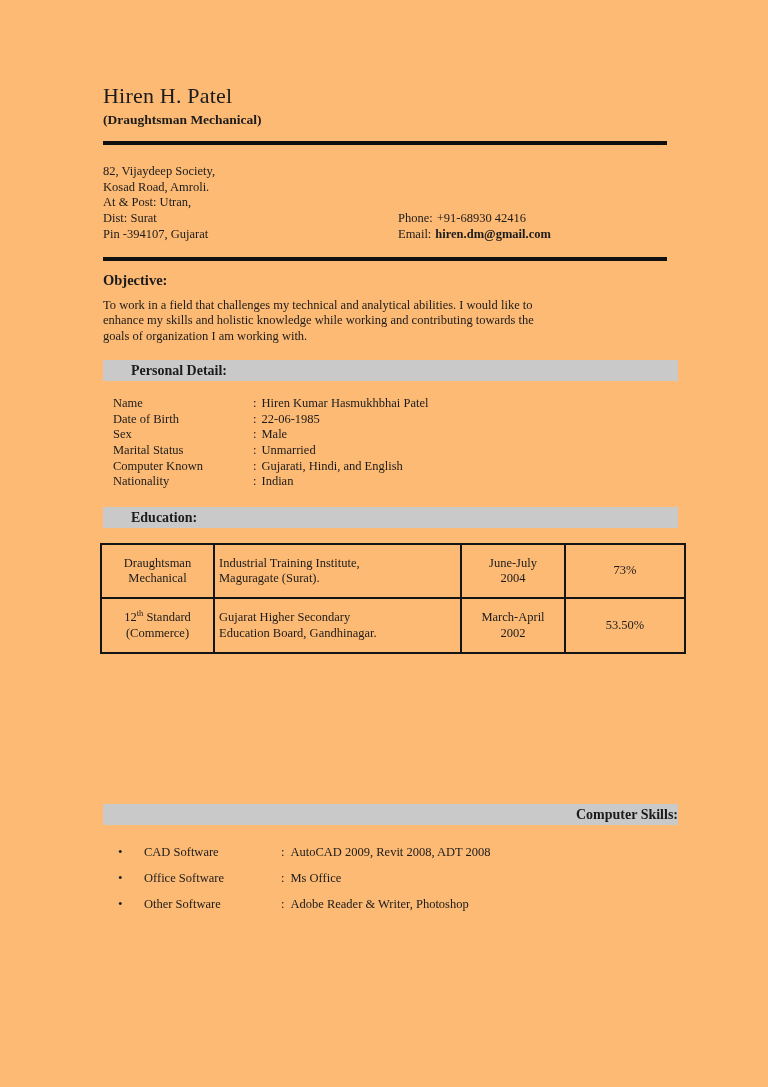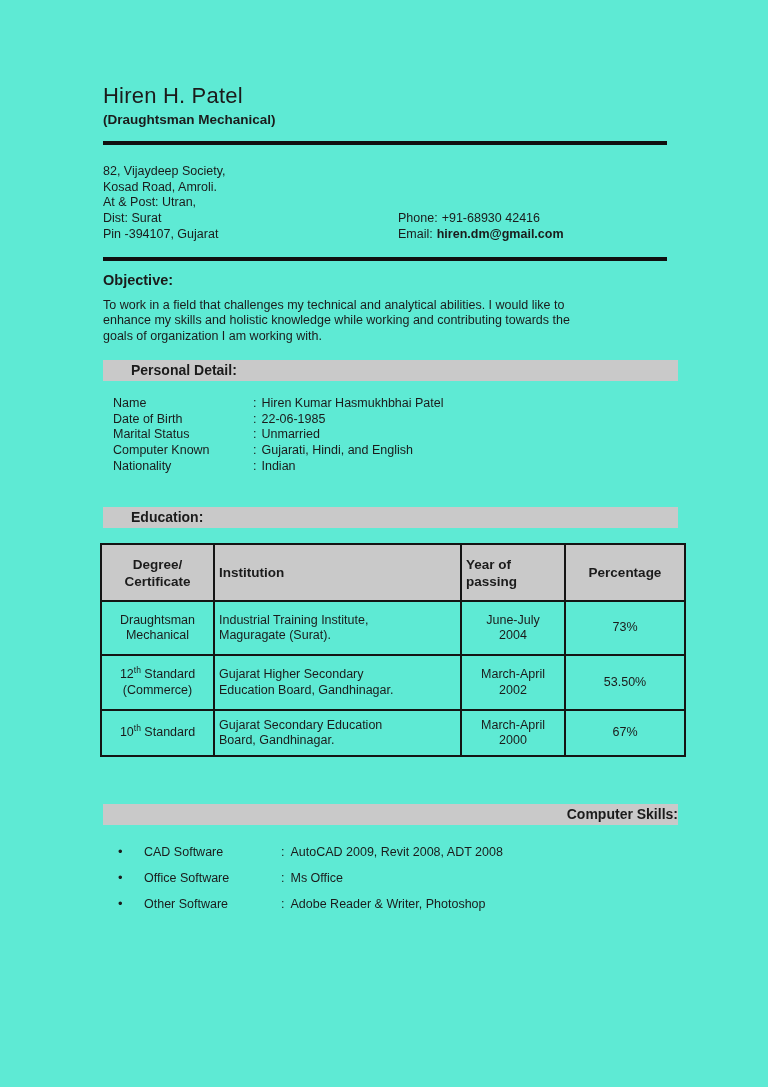--- a/index.html
+++ b/index.html
@@ -1,20 +1,20 @@
 <!DOCTYPE html>
 <html><head>
 <meta charset="utf-8">
 <style>
   html,body { margin:0; padding:0; background:#ffffff; }
   .page {
     position:relative;
     width:768px; height:1087px;
-    background:#5eead4;
-    font-family:Liberation Sans, sans-serif;
+    background:#fdba74;
+    font-family:Liberation Serif, serif;
     color:#1b1b1b;
     overflow:hidden;
   }
   .abs { position:absolute; }
 
   .person-name {
     left:103px; top:82px;
     font-size:22px; font-weight:400; line-height:27px;
     letter-spacing:0.2px;
   }
@@ -142,20 +142,23 @@
   </div>
 
   <div class="abs personal-list">
     <div class="personal-row">
       <span class="lbl">Name</span><span class="colon">:</span><span class="val">Hiren Kumar Hasmukhbhai Patel</span>
     </div>
     <div class="personal-row">
       <span class="lbl">Date of Birth</span><span class="colon">:</span><span class="val">22-06-1985</span>
     </div>
     <div class="personal-row">
+      <span class="lbl">Sex</span><span class="colon">:</span><span class="val">Male</span>
+    </div>
+    <div class="personal-row">
       <span class="lbl">Marital Status</span><span class="colon">:</span><span class="val">Unmarried</span>
     </div>
     <div class="personal-row">
       <span class="lbl">Computer Known</span><span class="colon">:</span><span class="val">Gujarati, Hindi, and English</span>
     </div>
     <div class="personal-row">
       <span class="lbl">Nationality</span><span class="colon">:</span><span class="val">Indian</span>
     </div>
   </div>
 
@@ -164,54 +167,38 @@
   </div>
 
   <table class="edu">
     <colgroup>
       <col style="width:113px">
         <col style="width:247px">
         <col style="width:104px">
         <col style="width:120px">
     </colgroup>
     <tbody>
-        <tr class="hdr">
-      <th class="h-degree">Degree/
-Certificate</th>
-      <th class="h-institution">Institution</th>
-      <th class="h-year">Year of
-passing</th>
-      <th class="h-percentage">Percentage</th>
-    </tr>
     <tr class="r1">
       <td class="c-degree"><span>Draughtsman
 Mechanical</span><sup class="ord"></sup><span></span></td>
       <td class="c-institution">Industrial Training Institute,
 Maguragate (Surat).</td>
       <td class="c-year">June-July
 2004</td>
       <td class="c-percentage">73%</td>
     </tr>
     <tr class="r2">
       <td class="c-degree"><span>12</span><sup class="ord">th</sup><span> Standard
 (Commerce)</span></td>
       <td class="c-institution">Gujarat Higher Secondary
 Education Board, Gandhinagar.</td>
       <td class="c-year">March-April
 2002</td>
       <td class="c-percentage">53.50%</td>
     </tr>
-    <tr class="r3">
-      <td class="c-degree"><span>10</span><sup class="ord">th</sup><span> Standard</span></td>
-      <td class="c-institution">Gujarat Secondary Education
-Board, Gandhinagar.</td>
-      <td class="c-year">March-April
-2000</td>
-      <td class="c-percentage">67%</td>
-    </tr>
   </tbody>
     </table>
 
   <div class="abs section-bar bar-skills">
     <span>Computer Skills:</span>
   </div>
 
   <div class="abs skills-list">
     <div class="skill-item">
       <span class="bullet">•</span><span class="lbl">CAD Software</span><span class="colon">:</span><span class="val">AutoCAD 2009, Revit 2008, ADT 2008</span>

